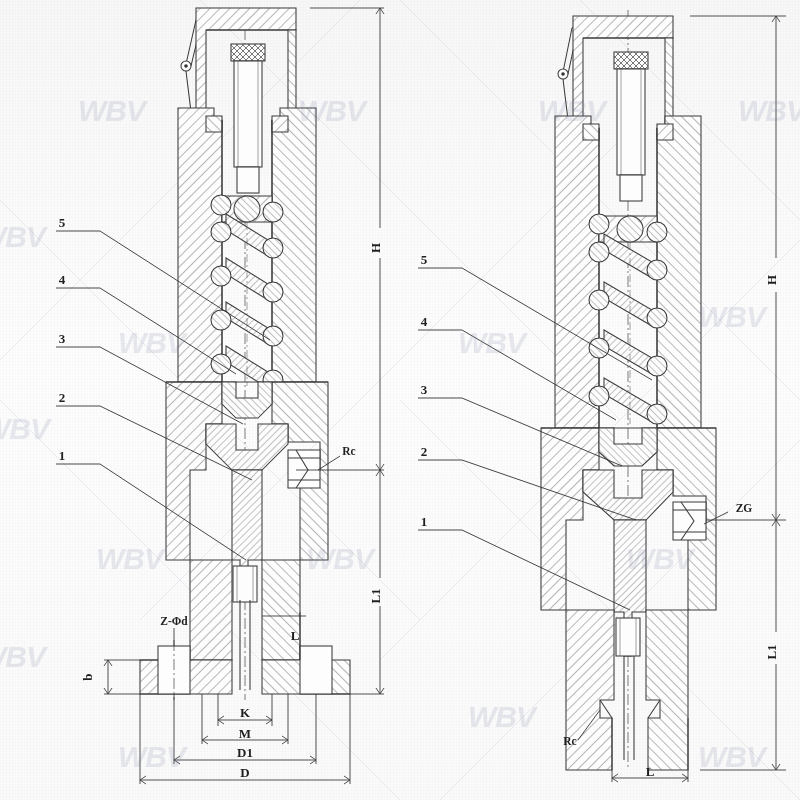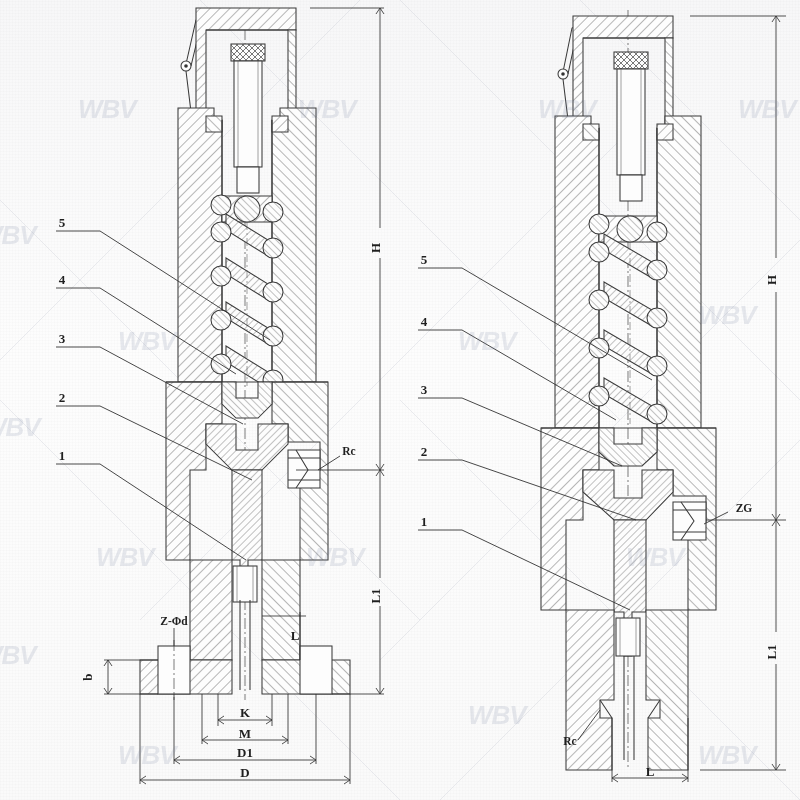--- a/index.html
+++ b/index.html
@@ -21,21 +21,21 @@
   .ln{fill:none;stroke:#3a3a3a;stroke-width:1.05;}
   .lnH{fill:none;stroke:#555;stroke-width:.55;}
   .dim{fill:none;stroke:#333;stroke-width:.85;}
   .cl{fill:none;stroke:#444;stroke-width:.7;stroke-dasharray:11 3 2 3;}
   .lead{fill:none;stroke:#333;stroke-width:.9;}
   .wht{fill:#fdfdfd;}
   .lbl{font-family:"Liberation Serif",serif;font-size:13px;fill:#1f1f1f;font-weight:bold;}
   .lbl-s{font-family:"Liberation Serif",serif;font-size:11.5px;fill:#1f1f1f;font-weight:bold;}
 
   .wm{position:absolute;font-family:"Liberation Sans",sans-serif;
-      font-weight:bold;font-style:italic;font-size:26px;
+      font-weight:bold;font-style:italic;font-size:30px;
       color:rgba(120,130,160,0.17);letter-spacing:-1px;
       user-select:none;pointer-events:none;white-space:nowrap;}
 </style>
 </head>
 <body>
 
 <div id="stage">
   <div id="paper"></div>
 
   <svg id="diag" viewBox="0 0 800 800">

